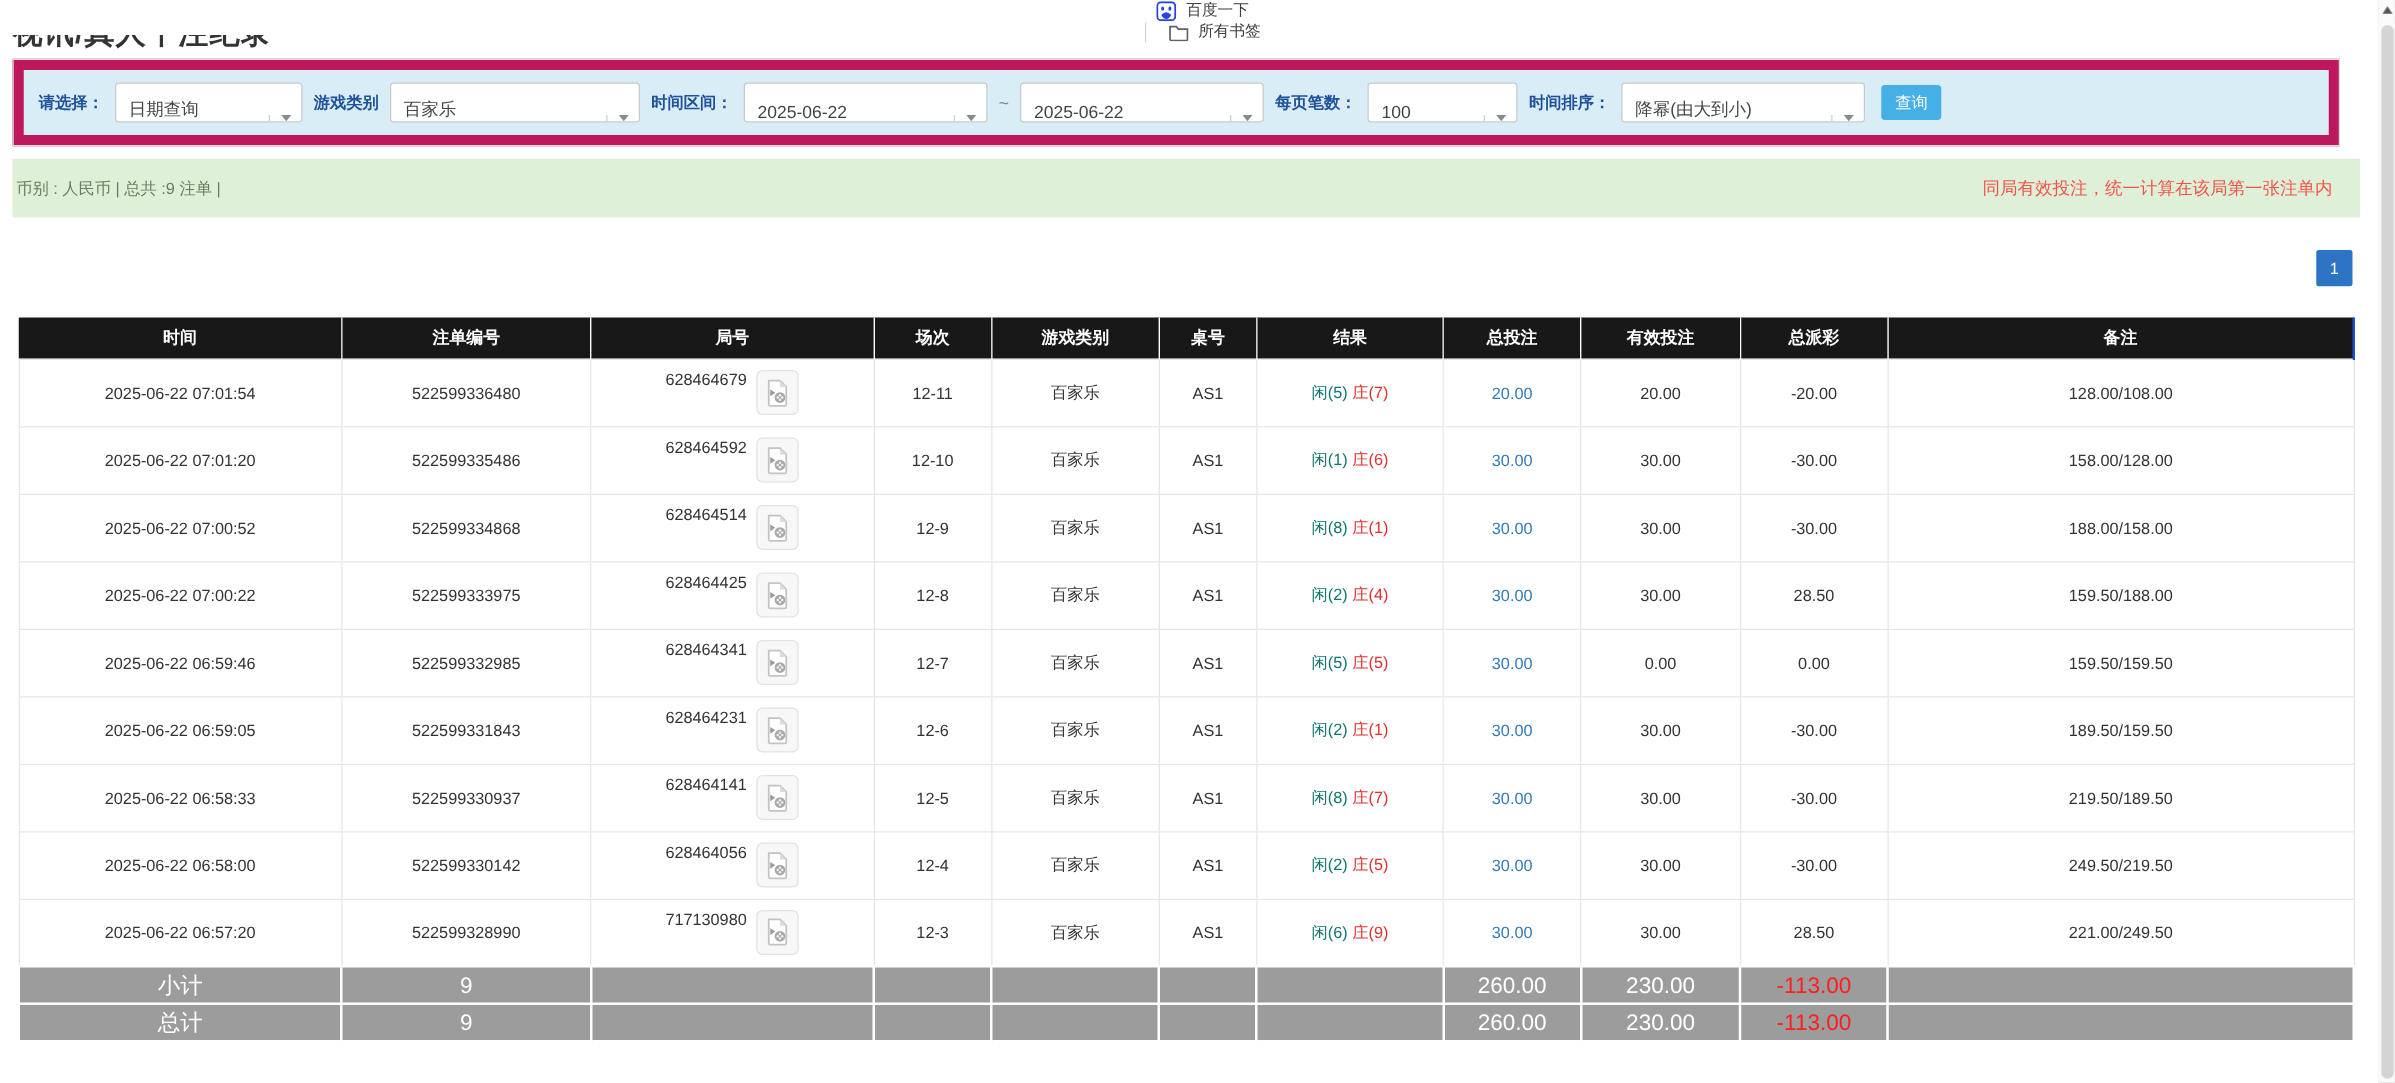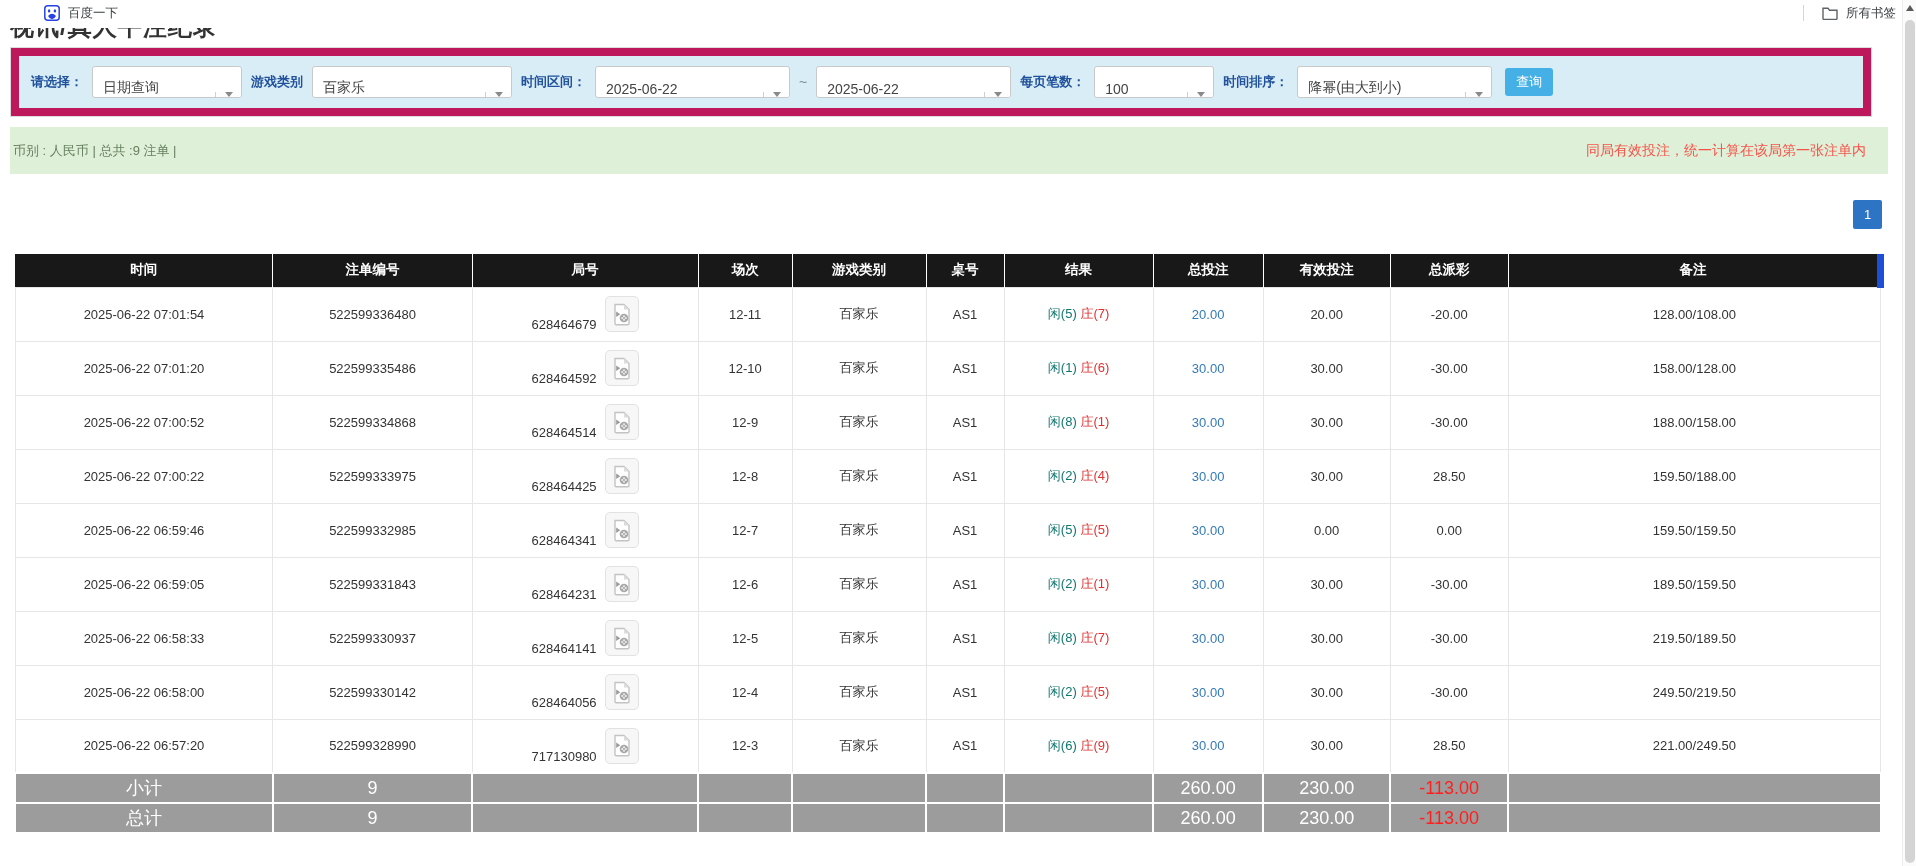--- a/index.html
+++ b/index.html
@@ -1,21 +1,21 @@
 <!DOCTYPE html>
 <html><head>
 <meta charset="utf-8">
 <style>
   * { box-sizing: border-box; margin: 0; padding: 0; }
   html, body { width: 1916px; height: 866px; overflow: hidden; background: #fff;
     font-family: "Liberation Sans", "DejaVu Sans", sans-serif; }
 
   
   .topbar { height: 26px; display: flex; align-items: center; justify-content: space-between;
-    padding: 0 20px 0 44px; background: #fff; }
+    padding: 0 20px 0 28px; background: #fff; flex-direction: column; }
   .topbar-left, .topbar-right { display: flex; align-items: center; gap: 8px; }
   .bookmark-label, .allbm-label { font-size: 12.5px; color: #3c4043; }
   .topbar-divider { width: 1px; height: 16px; background: #d5d5d5; margin-right: 10px; }
 
   
   .title-clip { height: 16px; overflow: hidden; margin: 2px 0 0 10px; }
   .page-title { font-size: 24px; line-height: 34px; font-weight: bold; color: #333;
     margin-top: -18px; letter-spacing: 1px; }
 
   
@@ -46,24 +46,24 @@
   .pager-row { height: 80px; display: flex; align-items: center; justify-content: flex-end;
     padding-right: 34px; }
   .page-btn { width: 29px; height: 29px; background: #2d74c4; color: #fff; font-size: 13px;
     border: none; border-radius: 2px; cursor: pointer; }
 
   
   .records-table { margin: 0 32px 0 14px; width: 1870px; border-collapse: collapse;
     table-layout: fixed; }
   .records-table th { background: #181818; color: #fff; font-size: 13.5px; font-weight: bold;
     height: 33px; border-right: 1px solid #fff; }
-  .records-table th:last-child { border-right: 7px solid #1d4ed8; }
+  .records-table th:last-child { border-right: 2px solid #1d4ed8; }
   .records-table td { height: 54px; text-align: center; font-size: 13px; color: #333;
     border: 1px solid #e6e6e6; background: #fff; }
-  .round-cell-inner { display: inline-flex; align-items: flex-end; gap: 8px; }
+  .round-cell-inner { display: inline-flex; align-items: flex-start; gap: 8px; }
   .video-btn { width: 34px; height: 36px; background: #f7f7f7; border: 1px solid #e2e2e2;
     border-radius: 5px; display: inline-flex; align-items: center; justify-content: center;
     cursor: pointer; }
   .player-token { color: #0f766e; }
   .banker-token { color: #e0302f; }
   .amount-link { color: #337ab7; cursor: pointer; }
   .neg { color: #e8302a; }
   tr.summary-row td { background: #9c9c9c; color: #fff; height: 30px;
     border: 2px solid #fff; font-size: 18px; }
   tr.summary-row td.neg-cell { color: #ff1f1f; }

